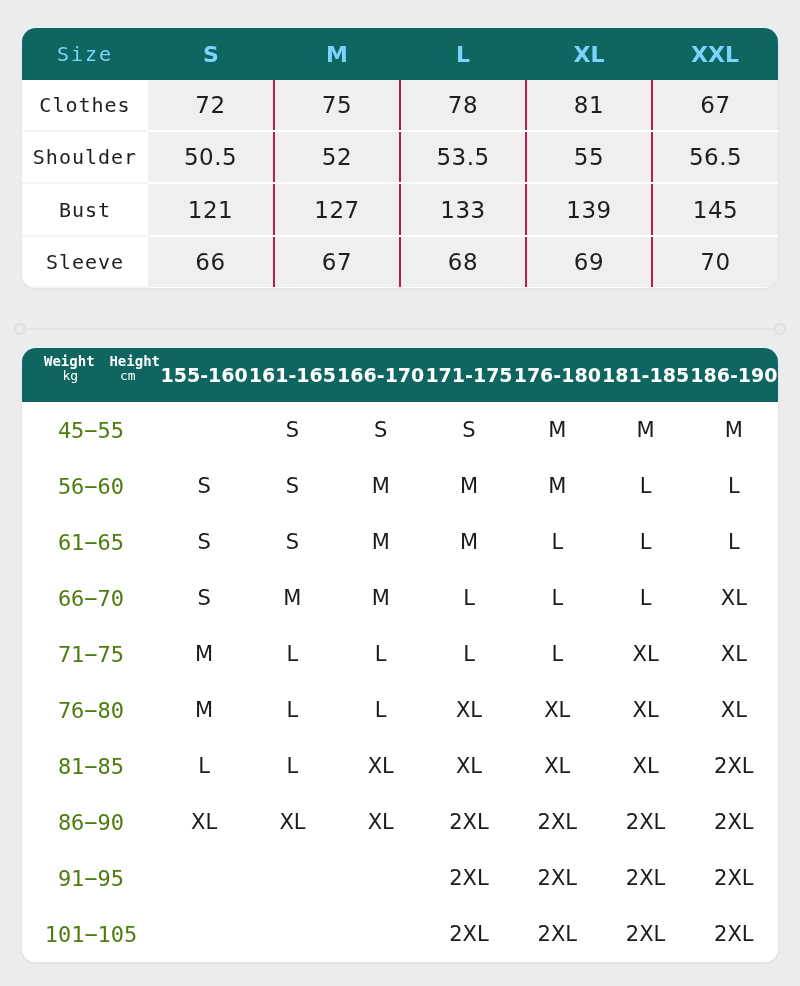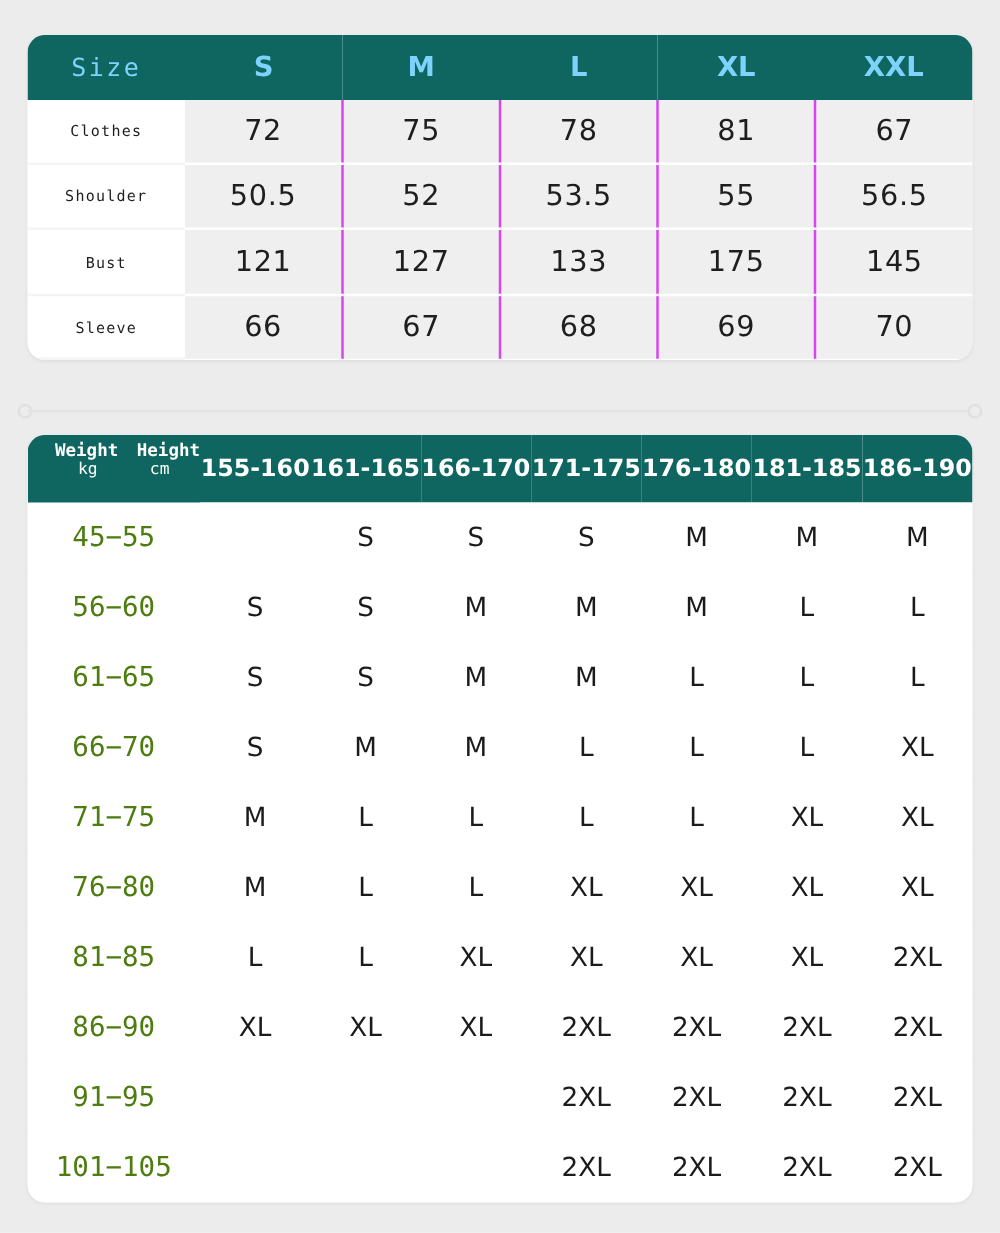--- a/index.html
+++ b/index.html
@@ -72,26 +72,26 @@
     font-family: "DejaVu Sans", sans-serif;
     font-weight: bold;
     letter-spacing: 0px;
   }
 
   table.measure tbody th {
     background: #ffffff;
     font-weight: normal;
     font-family: "DejaVu Sans Mono", monospace;
     letter-spacing: 1px;
-    font-size: 12px;
+    font-size: 20px;
     border-bottom: 2px solid #f4f4f4;
   }
   table.measure tbody td {
     background: #efefef;
-    border-right: 2px solid #d946ef;
+    border-right: 2px solid #be185d;
     border-bottom: 2px solid #ffffff;
     font-family: "DejaVu Sans", sans-serif;
     font-size: 23px;
   }
   table.measure tbody tr:last-child td { border-bottom: none; }
   table.measure tbody td:last-child { border-right: none; }
 
   
   #divider {
     position: absolute;
@@ -256,21 +256,21 @@
           <td>52</td>
           <td>53.5</td>
           <td>55</td>
           <td>56.5</td>
         </tr>
         <tr>
           <th class="rowlabel">Bust</th>
           <td>121</td>
           <td>127</td>
           <td>133</td>
-          <td>175</td>
+          <td>139</td>
           <td>145</td>
         </tr>
         <tr>
           <th class="rowlabel">Sleeve</th>
           <td>66</td>
           <td>67</td>
           <td>68</td>
           <td>69</td>
           <td>70</td>
         </tr>

